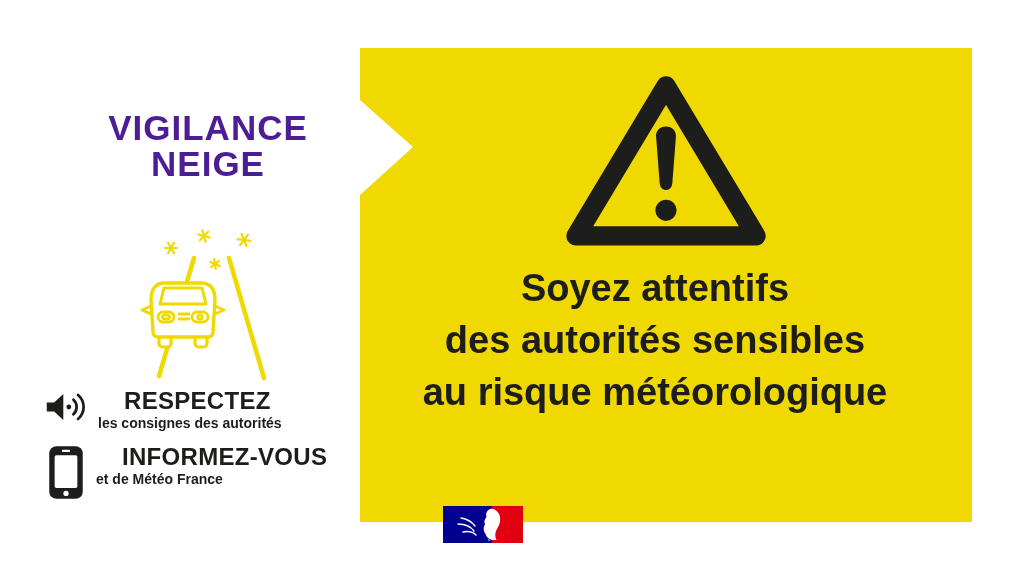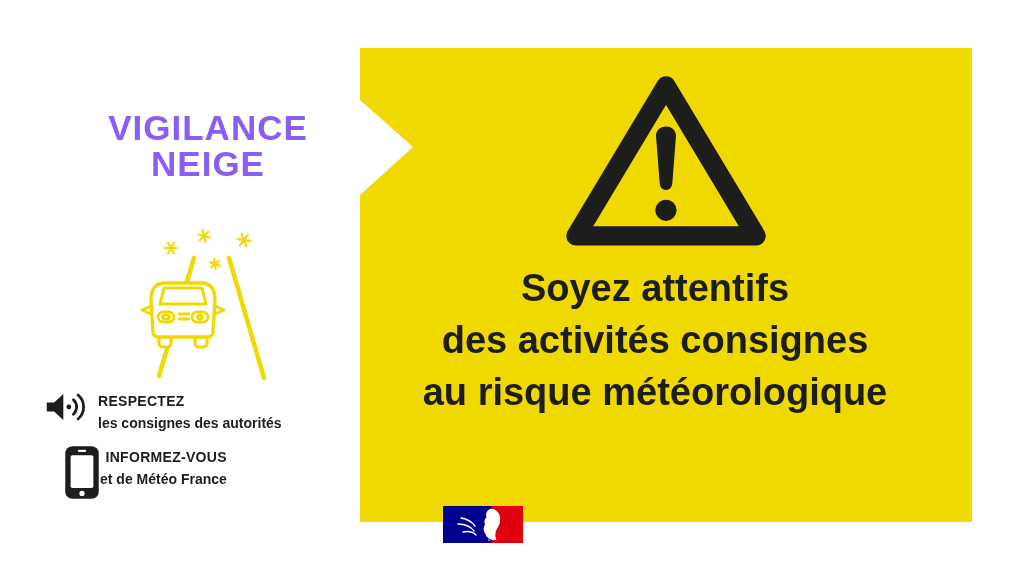--- a/index.html
+++ b/index.html
@@ -4,30 +4,30 @@
 <style>
   html,body{margin:0;padding:0;background:#ffffff;}
   .stage{
     position:relative;width:1024px;height:576px;background:#ffffff;overflow:hidden;
     font-family:"Liberation Sans","DejaVu Sans",sans-serif;color:#1D1D1B;
   }
   
   .title{
     position:absolute;left:28px;top:110px;width:360px;margin:0;
     font-size:35px;line-height:36px;font-weight:700;letter-spacing:1px;
-    text-align:center;color:#8b5cf6;
+    text-align:center;color:#4c1d95;
   }
   .title span{display:block;}
   .car-icon{position:absolute;left:128px;top:224px;width:160px;height:162px;}
   .advice{position:absolute;display:flex;align-items:flex-start;}
   .advice-respect{left:44px;top:389px;gap:8px;}
-  .advice-inform{left:64px;top:445px;gap:0;text-align:right;}
+  .advice-inform{left:48px;top:445px;gap:12px;}
   .advice-icon{flex:0 0 auto;display:block;}
   .advice-text{padding-top:1px;}
-  .advice-heading{font-size:14px;font-weight:700;line-height:22px;letter-spacing:0.3px;}
+  .advice-heading{font-size:24px;font-weight:700;line-height:22px;letter-spacing:0.3px;margin-left:26px;}
   .advice-line{font-size:14px;font-weight:700;line-height:22px;}
   
   .bubble{
     position:absolute;left:360px;top:48px;width:612px;height:474px;
     background:#F0D900;
     clip-path:polygon(0 0,100% 0,100% 100%,0 100%,0 147px,53px 99px,0 52px);
     display:flex;flex-direction:column;align-items:center;
   }
   .warning{margin-top:22px;width:212px;height:180px;}
   .message{
@@ -142,21 +142,21 @@
   <div class="bubble">
     <div class="warning">
       <svg width="212" height="180" viewBox="0 0 120 102" xmlns="http://www.w3.org/2000/svg">
         <path d="M60 9 L111 94 L9 94 Z" fill="none" stroke="#1D1D1B" stroke-width="11" stroke-linejoin="round"></path>
         <path d="M60 32 C63.5 32 66.1 34.6 65.6 38.1 L63.6 64 C63.4 66.5 61.9 68 60 68 C58.1 68 56.6 66.5 56.4 64 L54.4 38.1 C53.9 34.6 56.5 32 60 32 Z" fill="#1D1D1B"></path>
         <circle cx="60" cy="79.5" r="6" fill="#1D1D1B"></circle>
       </svg>
     </div>
     <div class="message">
       <span>Soyez attentifs</span>
-      <span>des activités consignes</span>
+      <span>des autorités sensibles</span>
       <span>au risque météorologique</span>
     </div>
   </div>
 
   <div class="gov-logo">
     <svg width="80" height="37" viewBox="0 0 80 37" xmlns="http://www.w3.org/2000/svg">
       <rect x="0" y="0" width="49" height="37" fill="#000091"></rect>
       <rect x="49" y="0" width="31" height="37" fill="#E1000F"></rect>
       <g stroke="#ffffff" stroke-width="1.4" fill="none" stroke-linecap="round">
         <path d="M18 12 C24 13 29 16 32 20"></path>

